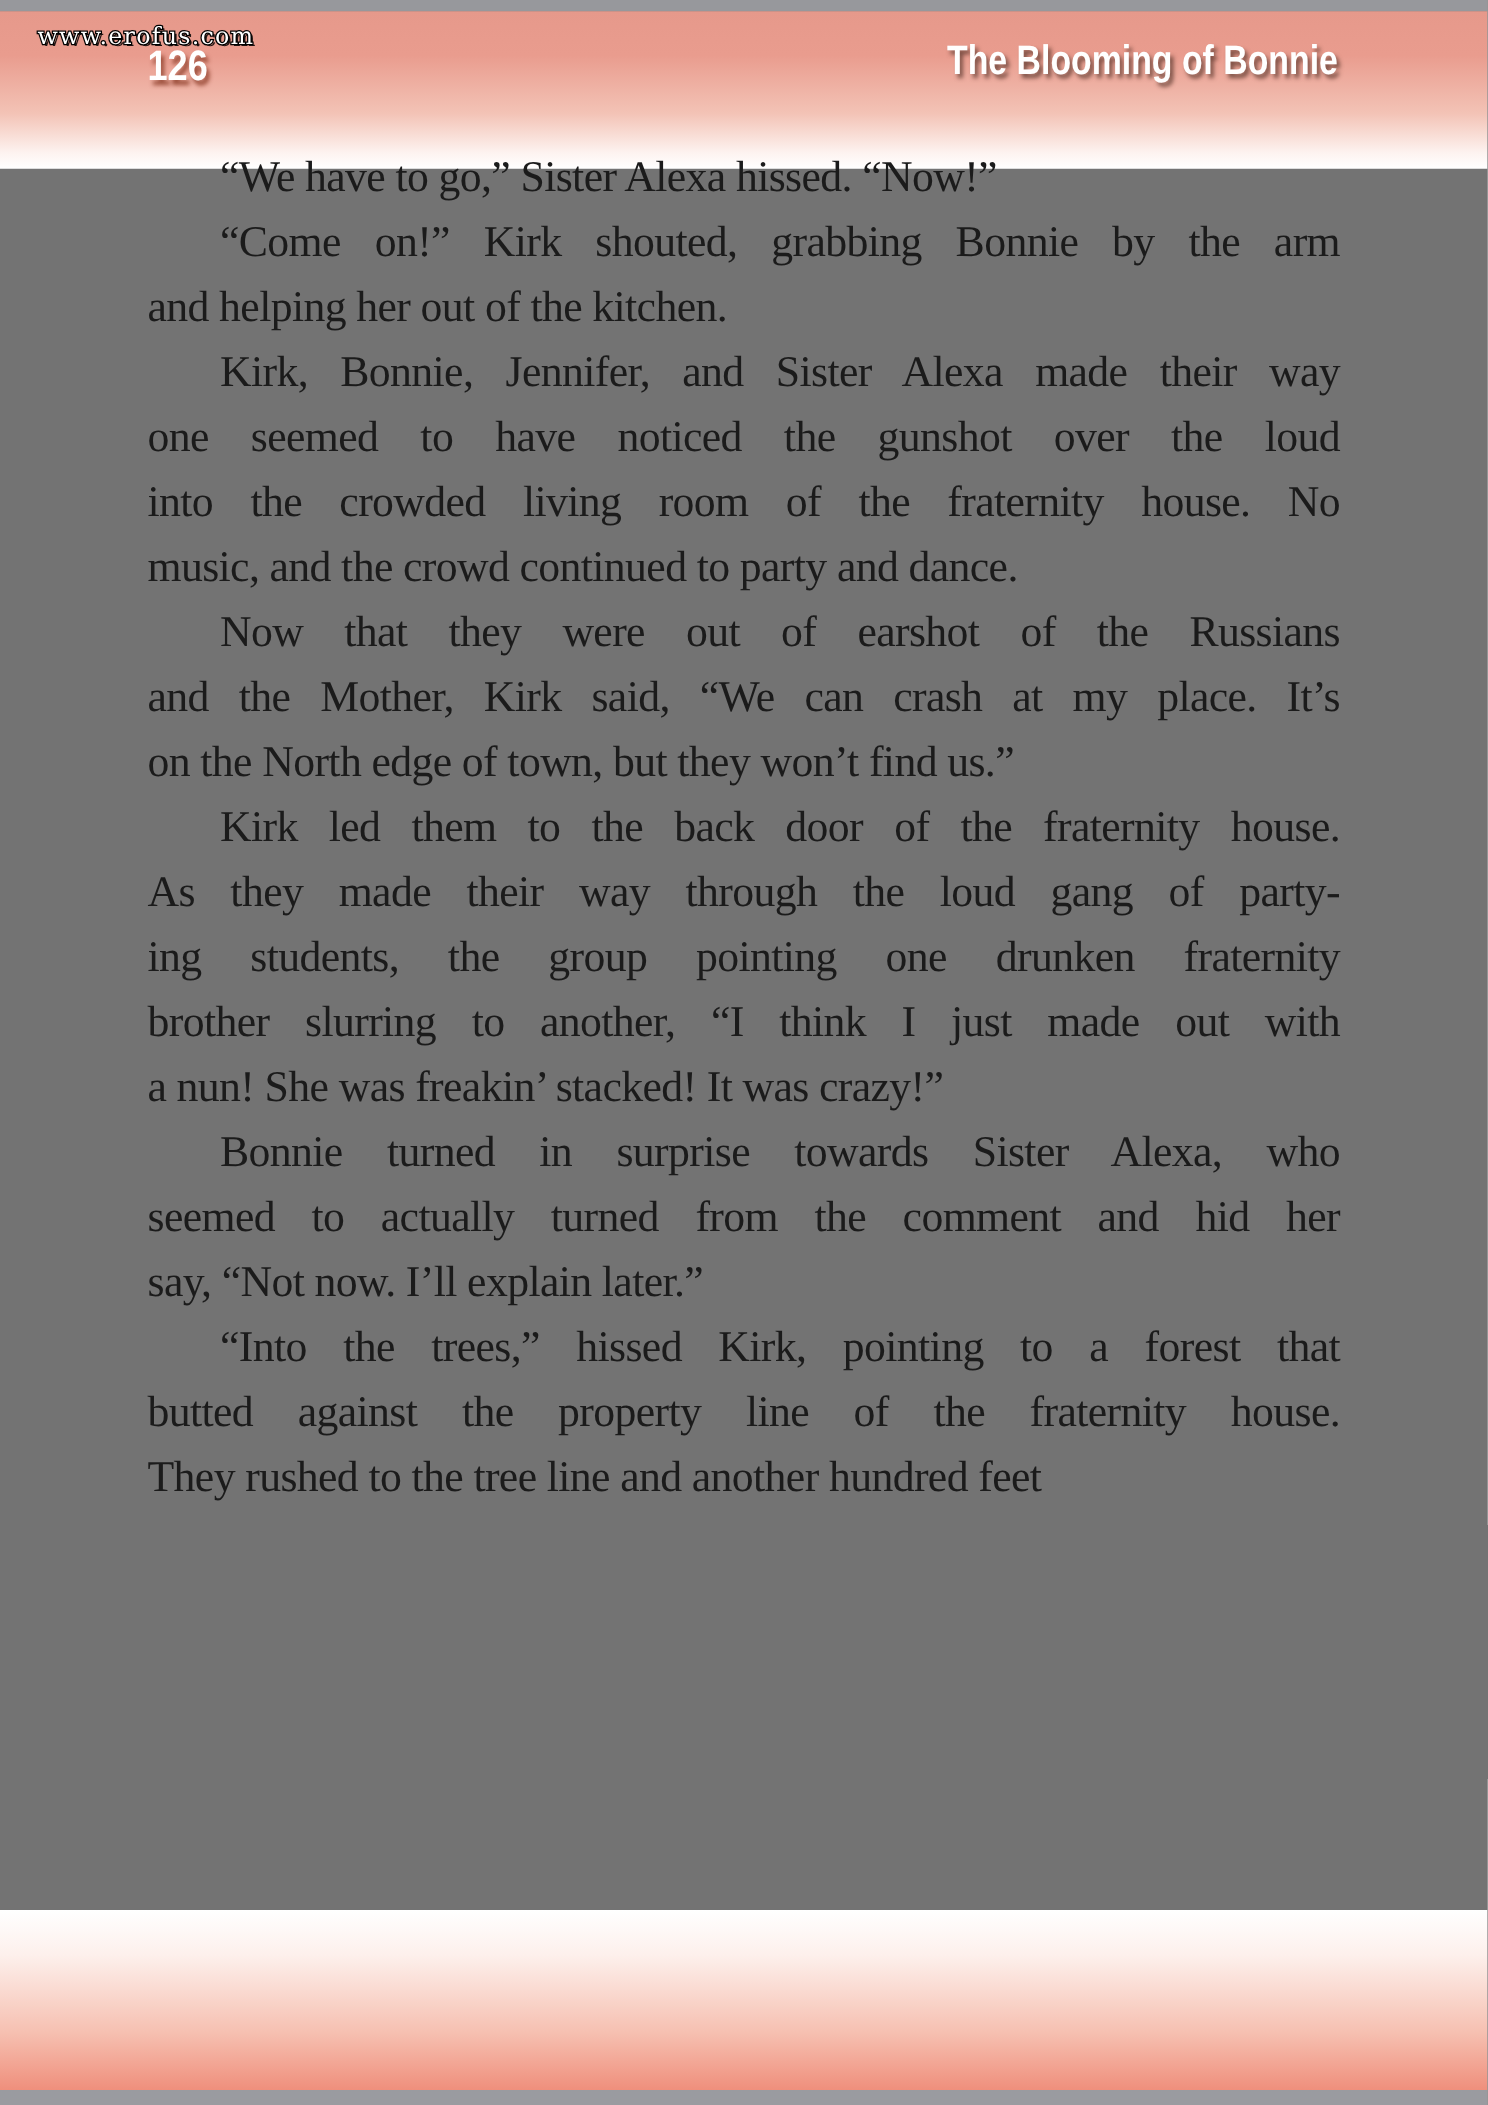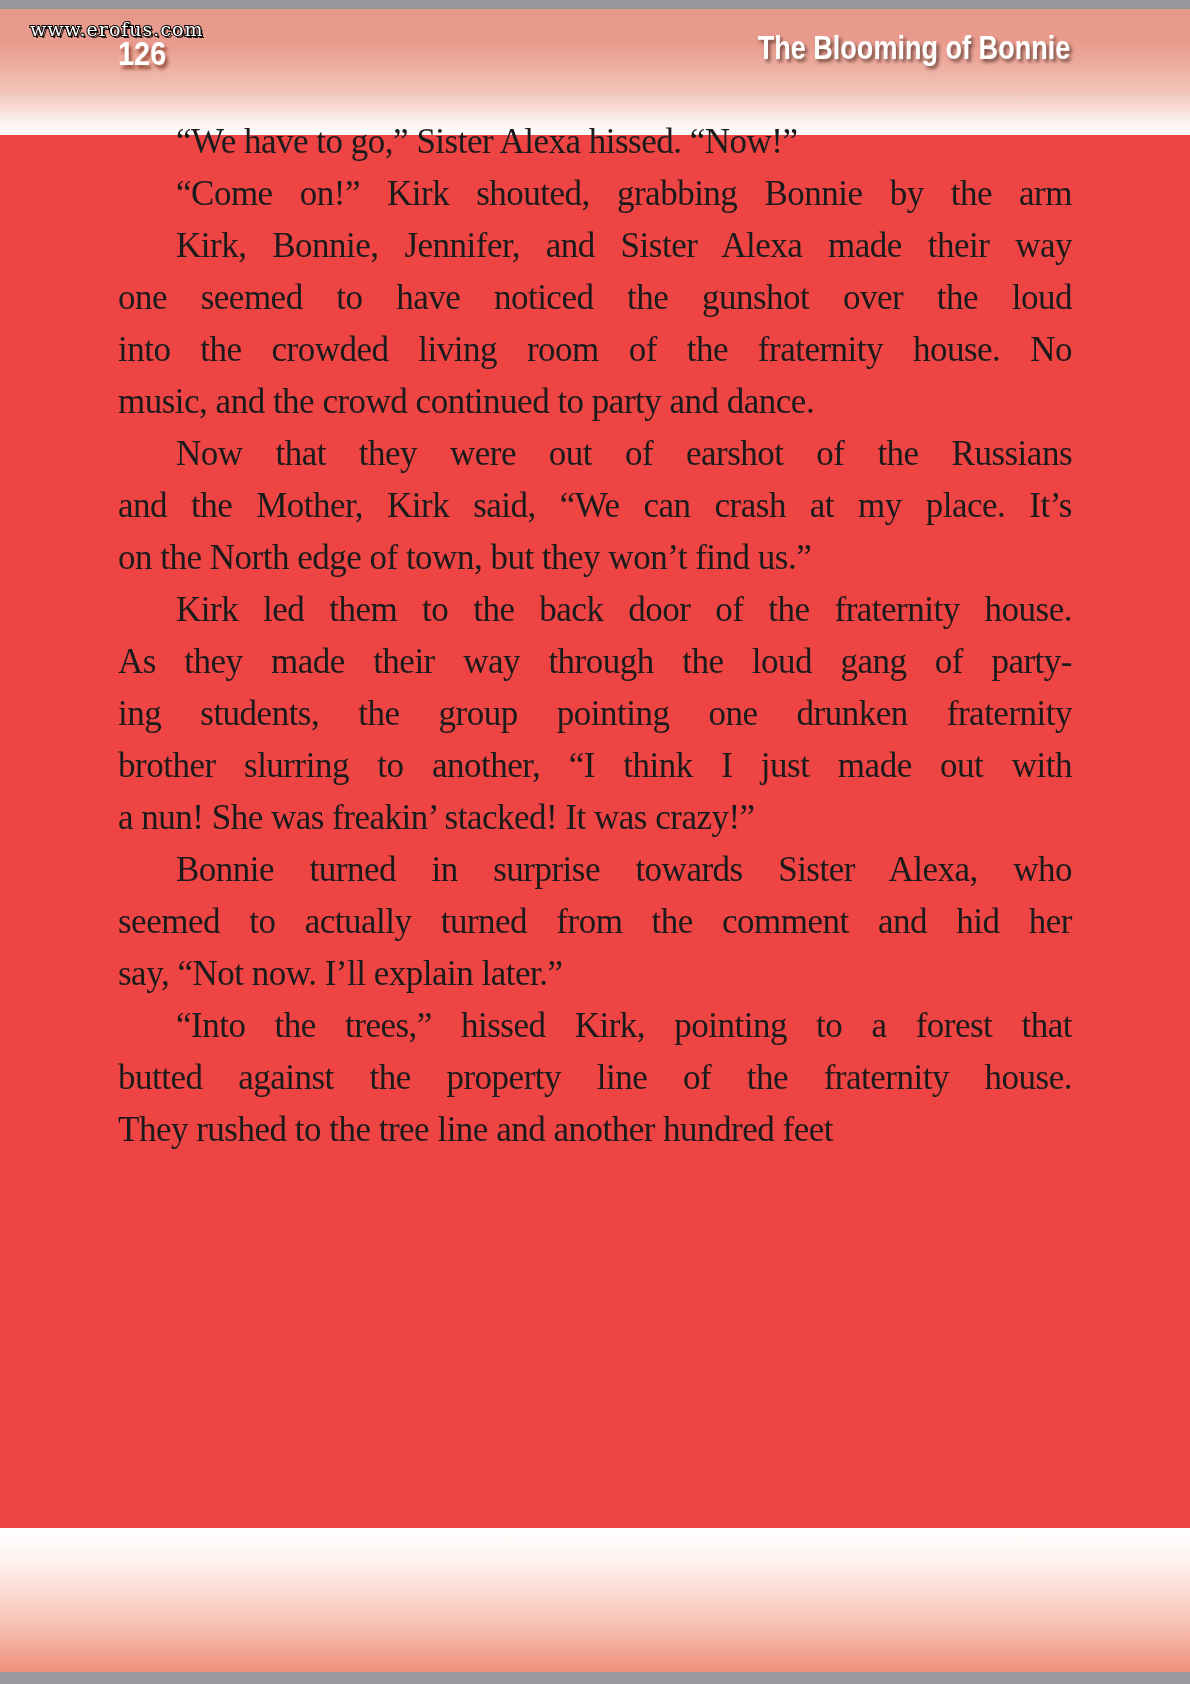--- a/index.html
+++ b/index.html
@@ -1,19 +1,19 @@
 <!DOCTYPE html>
 <html><head>
 <meta charset="utf-8">
 <style>
   html,body{margin:0;padding:0;}
   .page{
     position:relative;
     width:1190px;height:1684px;
-    background:#ef4444;
+    background:#737373;
     overflow:hidden;
     font-family:"Liberation Serif", serif;
   }
   .gray-bar{
     position:absolute;left:0;width:100%;
     background:#97989c;
   }
   .gray-bar.top{top:0;height:9px;}
   .gray-bar.bottom{bottom:0;height:12px;background:#9a9ba0;}
   .header-grad{
@@ -76,20 +76,21 @@
   <div class="page-title">The Blooming of Bonnie</div>
 
   <div class="watermark">www.erofus.com</div>
 
   <div class="page-text">
       <div class="para">
         <div class="line first last">“We have to go,” Sister Alexa hissed. “Now!”</div>
       </div>
       <div class="para">
         <div class="line first">“Come on!” Kirk shouted, grabbing Bonnie by the arm</div>
+        <div class="line last">and helping her out of the kitchen.</div>
       </div>
       <div class="para">
         <div class="line first">Kirk, Bonnie, Jennifer, and Sister Alexa made their way</div>
         <div class="line">one seemed to have noticed the gunshot over the loud</div>
         <div class="line">into the crowded living room of the fraternity house. No</div>
         <div class="line last">music, and the crowd continued to party and dance.</div>
       </div>
       <div class="para">
         <div class="line first">Now that they were out of earshot of the Russians</div>
         <div class="line">and the Mother, Kirk said, “We can crash at my place. It’s</div>

